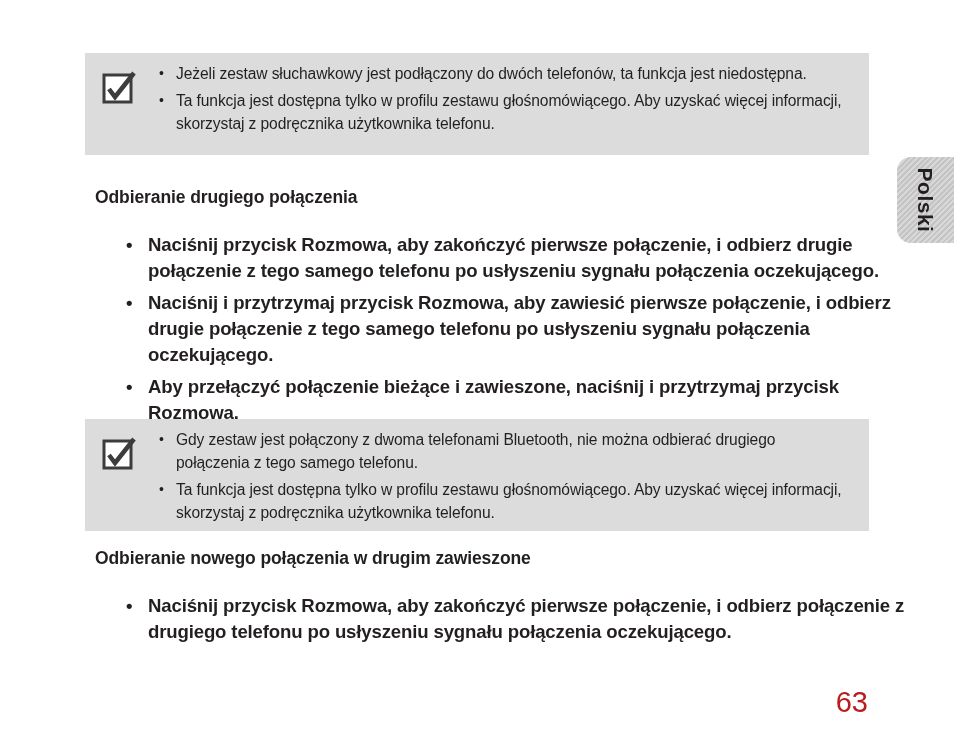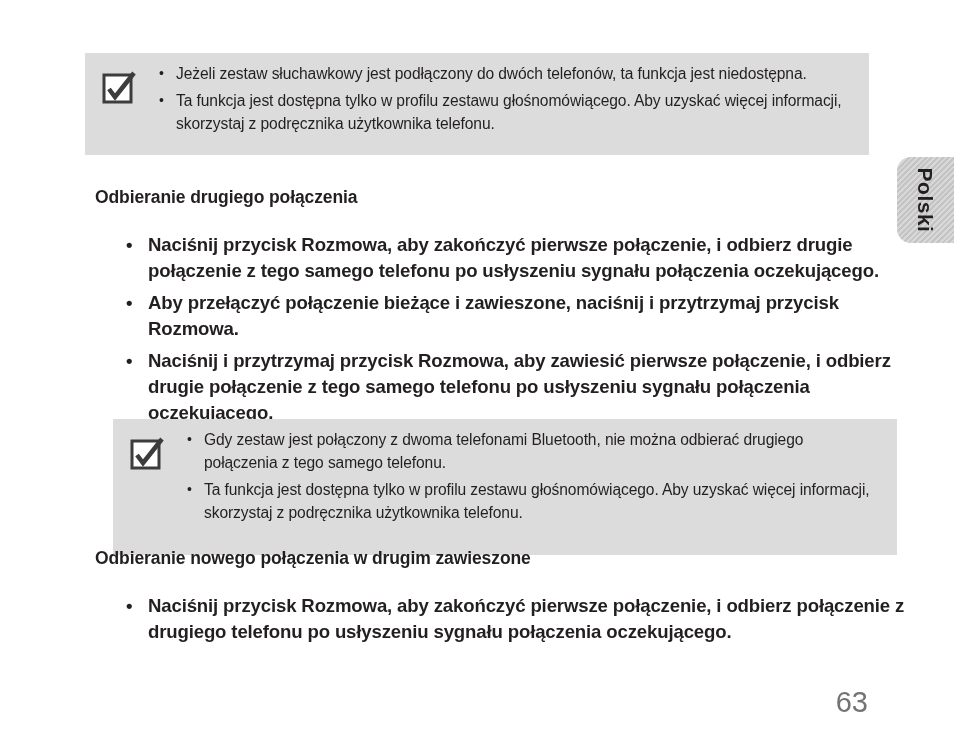--- a/index.html
+++ b/index.html
@@ -5,21 +5,21 @@
     html, body { margin: 0; padding: 0; }
     body {
       width: 954px; height: 742px; background: #ffffff; position: relative; overflow: hidden;
       font-family: "Liberation Sans", sans-serif; color: #231f20;
     }
     .note-box {
       position: absolute; left: 85px; width: 784px; background: #dcdcdc;
       box-sizing: border-box;
     }
     .note-box.n1 { top: 53px; height: 102px; }
-    .note-box.n2 { top: 419px; height: 136px; margin-left: 28px; }
+    .note-box.n2 { top: 419px; height: 112px; }
     .note-icon {
       position: absolute; left: 17px; top: 18px; width: 34px; height: 34px;
     }
     .note-list { position: absolute; left: 72px; top: 9px; right: 20px; margin: 0; padding: 0; list-style: none; }
     .note-list li {
       position: relative; padding-left: 19px; font-size: 15.6px; line-height: 23px;
       margin-bottom: 4px; color: #231f20; letter-spacing: -0.1px;
     }
     .note-list li::before {
       content: "•"; position: absolute; left: 2px; top: 0; font-size: 14px;
@@ -41,21 +41,21 @@
     .side-tab {
       position: absolute; left: 897px; top: 157px; width: 57px; height: 86px;
       border-radius: 14px 0 0 14px;
       background: repeating-linear-gradient(135deg, #c4c4c4 0px, #c4c4c4 2px, #d8d8d8 2px, #d8d8d8 4px);
     }
     .side-tab-label {
       position: absolute; left: 28px; top: 43px; transform: translate(-50%, -50%) rotate(90deg);
       font-weight: bold; font-size: 21px; color: #231f20; white-space: nowrap; letter-spacing: 0.5px;
     }
     .page-number {
-      position: absolute; right: 86px; top: 686px; font-size: 29px; color: #737373;
+      position: absolute; right: 86px; top: 686px; font-size: 29px; color: #b91c1c;
     }
   </style>
 </head>
 <body>
 
 <div class="note-box n1">
   <svg class="note-icon" viewBox="0 0 34 34">
     <rect x="2" y="4" width="27" height="27" fill="#ffffff" stroke="#3c3c3c" stroke-width="3"></rect>
     <path d="M7 18 L13 26 L32 2" fill="none" stroke="#3c3c3c" stroke-width="4.5" stroke-linejoin="miter"></path>
   </svg>
@@ -65,22 +65,22 @@
   </ul>
 </div>
 
 <div class="side-tab">
   <div class="side-tab-label">Polski</div>
 </div>
 
 <div class="section-title st1">Odbieranie drugiego połączenia</div>
 <ul class="body-list bl1">
   <li>Naciśnij przycisk Rozmowa, aby zakończyć pierwsze połączenie, i odbierz drugie połączenie z tego samego telefonu po usłyszeniu sygnału połączenia oczekującego.</li>
+  <li>Naciśnij i przytrzymaj przycisk Rozmowa, aby zawiesić pierwsze połączenie, i odbierz drugie połączenie z tego samego telefonu po usłyszeniu sygnału połączenia oczekującego.</li>
   <li>Aby przełączyć połączenie bieżące i zawieszone, naciśnij i przytrzymaj przycisk Rozmowa.</li>
-  <li>Naciśnij i przytrzymaj przycisk Rozmowa, aby zawiesić pierwsze połączenie, i odbierz drugie połączenie z tego samego telefonu po usłyszeniu sygnału połączenia oczekującego.</li>
 </ul>
 
 <div class="note-box n2">
   <svg class="note-icon" viewBox="0 0 34 34">
     <rect x="2" y="4" width="27" height="27" fill="#ffffff" stroke="#3c3c3c" stroke-width="3"></rect>
     <path d="M7 18 L13 26 L32 2" fill="none" stroke="#3c3c3c" stroke-width="4.5" stroke-linejoin="miter"></path>
   </svg>
   <ul class="note-list">
     <li>Gdy zestaw jest połączony z dwoma telefonami Bluetooth, nie można odbierać drugiego połączenia z tego samego telefonu.</li>
     <li>Ta funkcja jest dostępna tylko w profilu zestawu głośnomówiącego. Aby uzyskać więcej informacji, skorzystaj z podręcznika użytkownika telefonu.</li>

